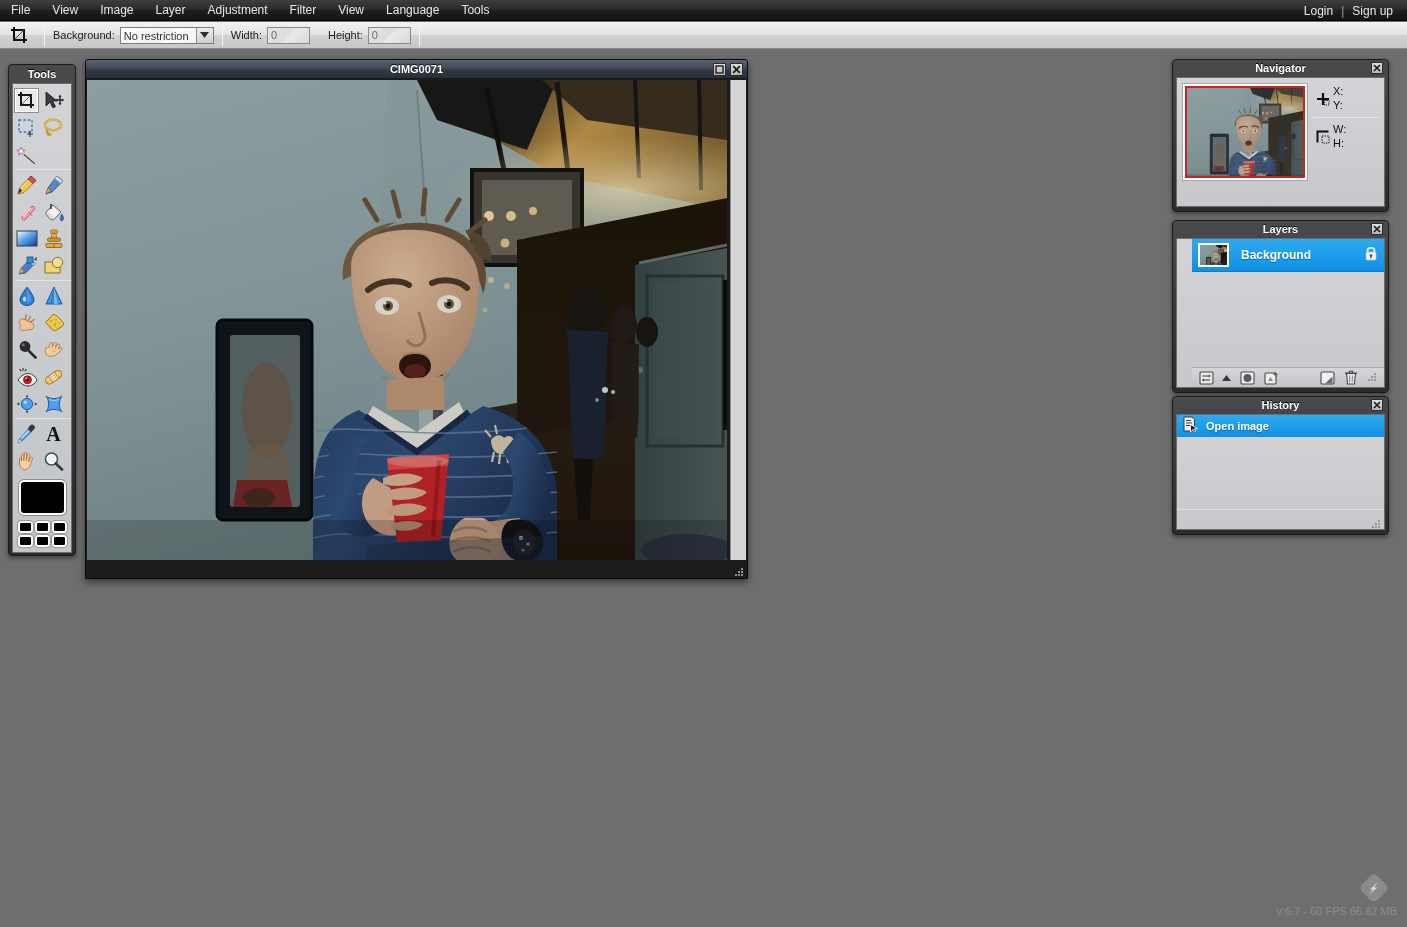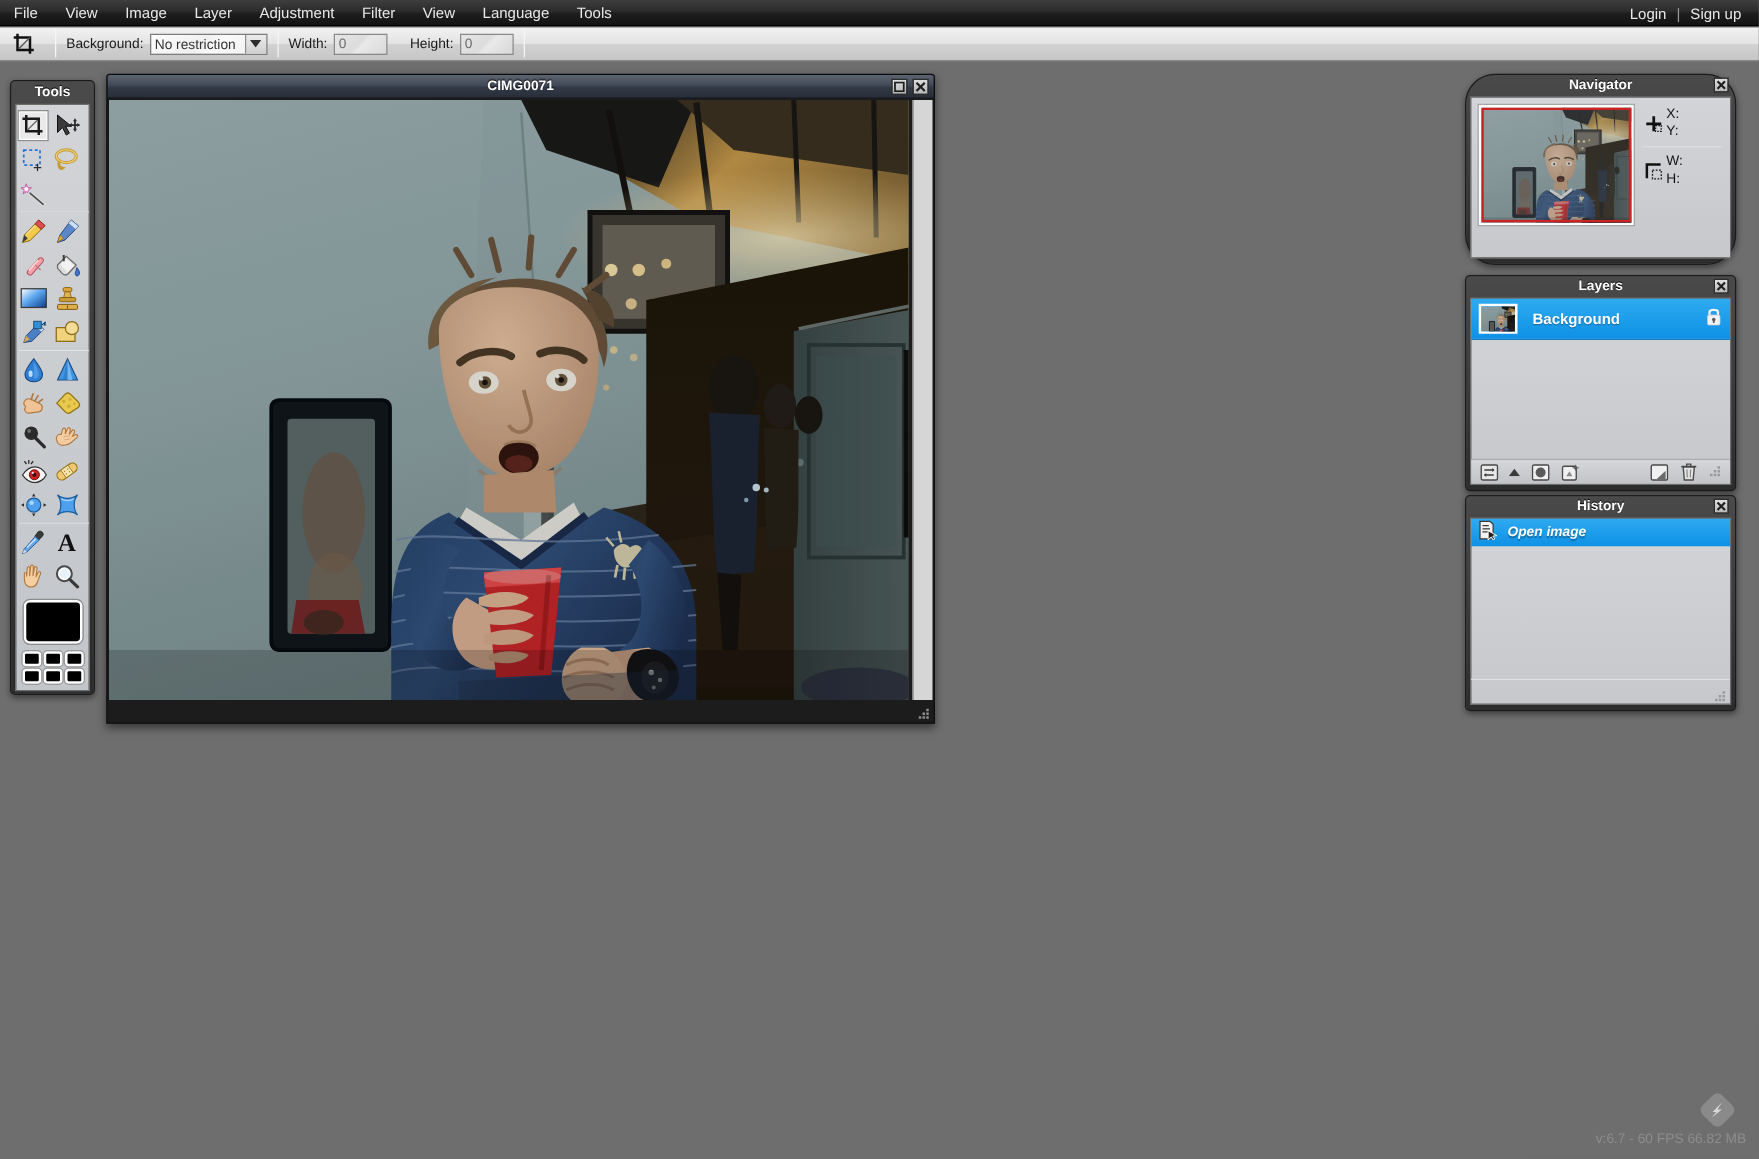--- a/index.html
+++ b/index.html
@@ -241,21 +241,21 @@
     border: 1px solid #2c2c2c;
     display: flex; align-items: center; justify-content: center;
     cursor: default;
   }
   .panel-body {
     background: linear-gradient(to bottom, #d2d4d7 0%, #c6c8cb 100%);
     border: 1px solid #6d6d6d;
   }
 
   
-  #panel-navigator { top: 59px; border-radius: 24px; }
+  #panel-navigator { top: 59px; }
   #nav-body { height: 128px; padding: 6px; display: flex; }
   #nav-thumb-wrap {
     width: 124px; height: 96px;
     border: 2px solid #fff;
     outline: 1px solid #a6a6a6;
     position: relative; overflow: hidden;
   }
   #nav-thumb-sel {
     position: absolute; inset: 0;
     border: 2px solid #cc2222;
@@ -284,21 +284,21 @@
     width: 37px; height: 18px;
     background: linear-gradient(135deg, #ffffff 0%, #f3f3f3 48%, #fafafa 52%, #ececec 100%);
     border: 1px solid #8a8a8a;
     font-size: 11px; color: #222;
     text-align: center; line-height: 16px;
   }
   #zoom-pct { font-size: 11px; color: #111; }
 
   
   #panel-layers { top: 220px; }
-  #layers-body { height: 148px; position: relative; }
+  #layers-body { height: 148px; position: relative; margin-left: 15px; }
   .layer-row {
     height: 33px;
     background: linear-gradient(to bottom, #2eaaf0 0%, #0e91e6 100%);
     display: flex; align-items: center;
     padding: 0 6px;
     border-bottom: 1px solid #0b7ec6;
   }
   .layer-thumb {
     width: 31px; height: 24px;
     border: 2px solid #fff;
@@ -316,21 +316,21 @@
     background: linear-gradient(to bottom, #d4d6d9, #c2c4c7);
     border-top: 1px solid #a9abae;
     display: flex; align-items: center;
     padding: 0 6px; gap: 8px;
   }
   .footer-btn { width: 16px; height: 16px; display:flex; align-items:center; justify-content:center; cursor: default; }
   .footer-spacer { flex: 1; }
 
   
   #panel-history { top: 396px; }
-  #history-body { height: 148px; position: relative; font-style: italic; }
+  #history-body { height: 114px; position: relative; }
   .history-row {
     height: 22px;
     background: linear-gradient(to bottom, #2eaaf0 0%, #0e91e6 100%);
     display: flex; align-items: center;
     padding: 0 6px;
   }
   .history-label {
     color: #fff; font-size: 11px; font-weight: bold;
     margin-left: 8px;
     text-shadow: 0 1px 1px rgba(0,0,0,0.35);

